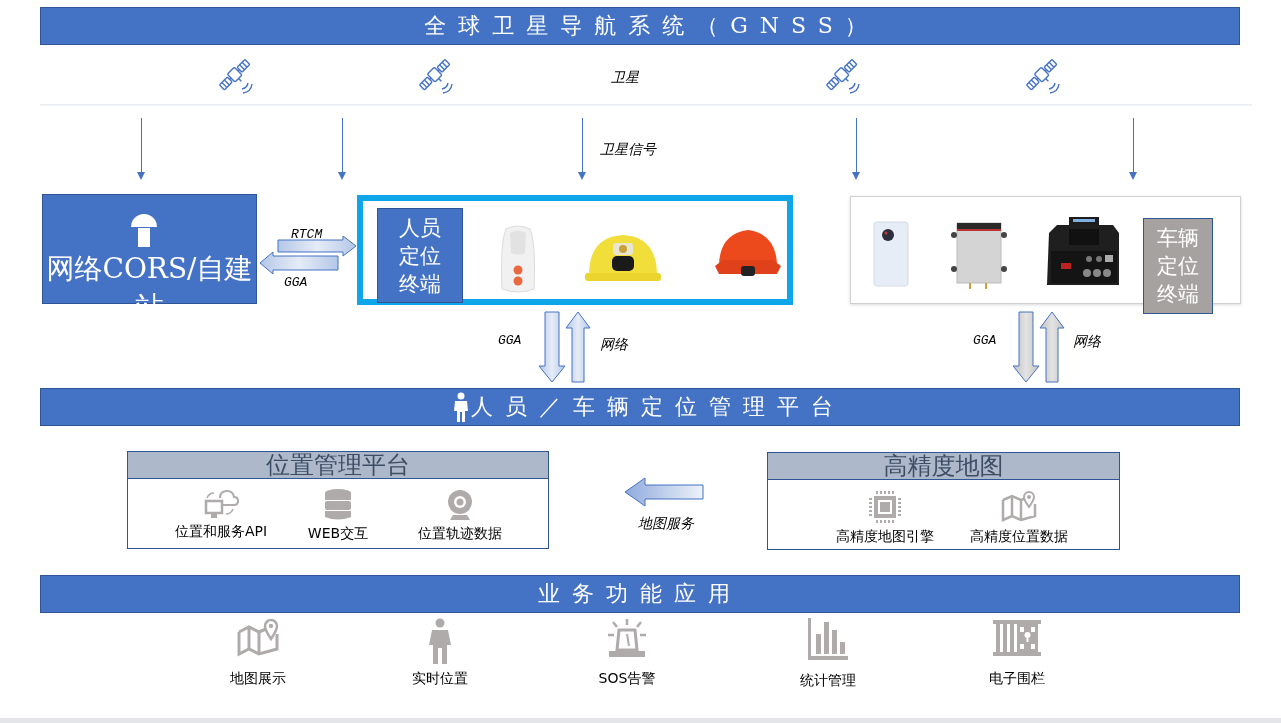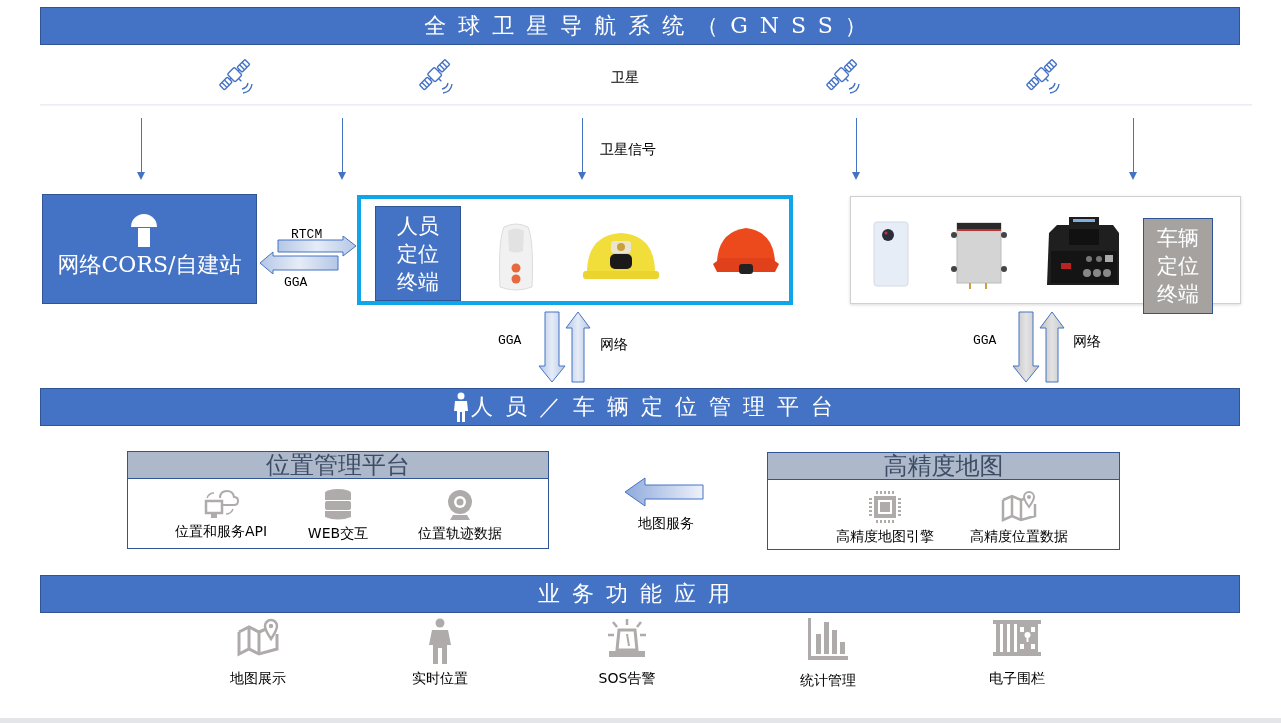--- a/index.html
+++ b/index.html
@@ -1,27 +1,27 @@
 <!DOCTYPE html>
 <html><head>
 <meta charset="utf-8">
 <style>
   html,body{margin:0;padding:0;background:#fff;}
   body{width:1281px;height:723px;position:relative;overflow:hidden;font-family:"DejaVu Serif","Liberation Serif",serif;color:#000;}
   .abs{position:absolute;}
   .band{position:absolute;left:40px;width:1200px;background:#4472c4;border:1px solid #2f5597;box-sizing:border-box;color:#fff;display:flex;align-items:center;justify-content:center;font-size:22px;letter-spacing:12px;}
   .sep{position:absolute;left:40px;width:1212px;height:2px;background:linear-gradient(#e8ecf2,#f4f6f9);}
-  .lbl{position:absolute;font-size:14px;font-family:"DejaVu Sans","Liberation Sans",sans-serif;white-space:nowrap;}
+  .lbl{position:absolute;font-size:14px;font-family:"DejaVu Sans","Liberation Sans",sans-serif;white-space:nowrap;font-style:italic;}
   .lbl-s{font-family:"Liberation Mono","DejaVu Sans Mono",monospace;font-size:13px;}
   .vline{position:absolute;width:1px;background:#4472c4;}
   .vline::after{content:"";position:absolute;left:-4px;bottom:-2px;border-left:4.5px solid transparent;border-right:4.5px solid transparent;border-top:8px solid #4472c4;}
   .sat{position:absolute;width:40px;height:40px;}
   .cors{position:absolute;left:42px;top:194px;width:215px;height:110px;background:#4472c4;border:1px solid #2f5597;box-sizing:border-box;color:#fff;}
-  .cors-text{position:absolute;left:0;right:0;top:55px;text-align:center;font-size:22px;}
-  .frame{position:absolute;border:4px solid #0ea5e9;background:#fff;box-sizing:border-box;}
+  .cors-text{position:absolute;left:0;right:0;top:55px;text-align:center;font-size:28px;}
+  .frame{position:absolute;border:6px solid #0ea5e9;background:#fff;box-sizing:border-box;}
   .frame-gray{position:absolute;border:1px solid #d0d0d0;background:#fff;box-sizing:border-box;box-shadow:0 1px 3px rgba(0,0,0,0.15);}
   .vert-label{position:absolute;color:#fff;font-size:21px;line-height:28px;text-align:center;box-sizing:border-box;padding-top:5px;}
   .panel{position:absolute;border:1px solid #2f5597;box-sizing:border-box;background:#fff;}
   .panel-head{position:absolute;left:0;right:0;top:0;height:26px;background:#adb9ca;border-bottom:1px solid #2f5597;text-align:center;color:#3e4d66;font-size:24px;line-height:26px;font-family:"DejaVu Sans","Liberation Sans",sans-serif;}
   .item{position:absolute;text-align:center;font-size:14px;font-family:"DejaVu Sans","Liberation Sans",sans-serif;}
   .item svg{display:block;margin:0 auto 4px;}
   .app{position:absolute;top:618px;width:120px;text-align:center;font-size:14px;font-family:"DejaVu Sans","Liberation Sans",sans-serif;}
   .app svg{display:block;margin:0 auto 12px;}
   .footer-bar{position:absolute;left:0;right:0;bottom:0;height:5px;background:#e3e5e8;}
 </style>

